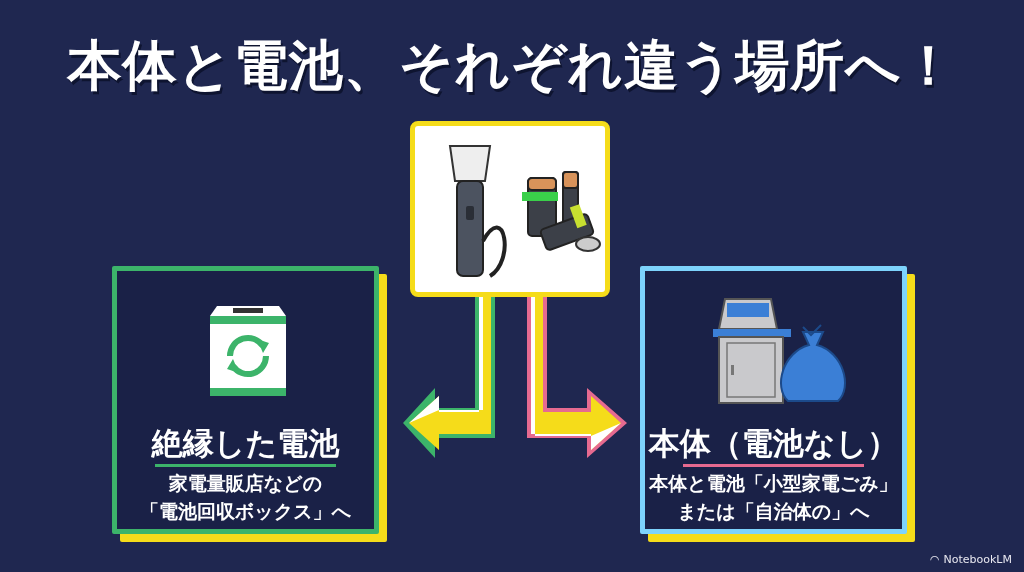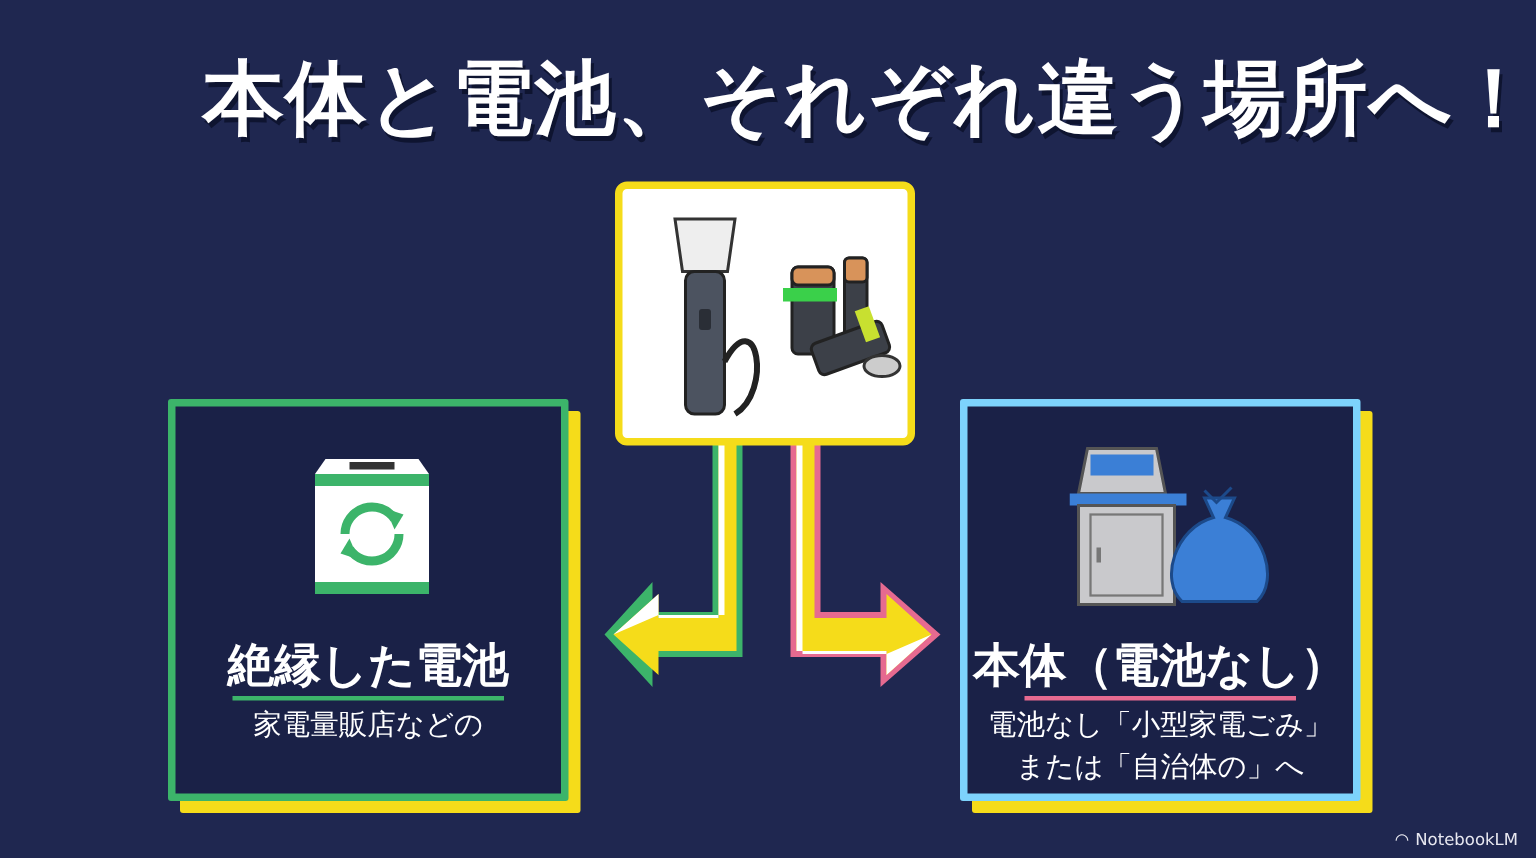--- a/index.html
+++ b/index.html
@@ -3,21 +3,21 @@
 <meta charset="utf-8">
 <style>
   html, body { margin:0; padding:0; }
   body {
     width:1024px; height:572px; overflow:hidden;
     background:#1f2750;
     font-family:"DejaVu Sans", "Liberation Sans", sans-serif;
     position:relative;
   }
   .title {
-    position:absolute; left:0; top:30px; width:1024px; text-align:right;
+    position:absolute; left:0; top:30px; width:1024px; text-align:center;
     color:#fff; font-size:54px; font-weight:bold; letter-spacing:1px;
     text-shadow:2px 3px 0 #0e1430;
   }
   .center-box {
     position:absolute; left:410px; top:121px; width:200px; height:176px;
     background:#fff; border:5px solid #f5dc1a; border-radius:8px; box-sizing:border-box;
   }
   .panel-wrap { position:absolute; width:275px; height:276px;padding-left:28px; }
   .panel-shadow {
     position:absolute; left:8px; top:8px; width:267px; height:268px;
@@ -29,21 +29,21 @@
   }
   .panel.green { border:5px solid #3cb46a; }
   .panel.pink  { border:5px solid #7dd3fc; }
   .panel-title {
     position:absolute; left:0; width:100%; top:152px; text-align:center;
     color:#fff; font-weight:bold; font-size:31px;
   }
   .panel-rule { position:absolute; left:38px; right:38px; top:193px; height:3px; }
   .panel-text {
     position:absolute; left:0; width:100%; top:198px; text-align:center;
-    color:#fff; font-weight:normal; font-size:19px; line-height:28px;
+    color:#fff; font-weight:bold; font-size:19px; line-height:28px;
   }
   .icon-wrap { position:absolute; left:0; width:100%; top:22px; height:120px; }
   .footer {
     position:absolute; right:12px; bottom:6px; color:#e8e8f0; font-size:11px;
     display:flex; align-items:center; gap:4px;
   }
 </style>
 </head>
 <body>
 
@@ -92,20 +92,21 @@
         <path d="M25 55 A18 18 0 0 1 58 45" fill="none" stroke="#3cb46a" stroke-width="6"></path>
         <path d="M61 55 A18 18 0 0 1 28 65" fill="none" stroke="#3cb46a" stroke-width="6"></path>
         <path d="M52 38 L64 42 L58 52 Z" fill="#3cb46a"></path>
         <path d="M34 72 L22 68 L28 58 Z" fill="#3cb46a"></path>
       </svg>
     </div>
     <div class="panel-title">絶縁した電池</div>
     <div class="panel-rule" style="background:#3cb46a"></div>
     <div class="panel-text">
       <div>家電量販店などの</div>
+      <div>「電池回収ボックス」へ</div>
     </div>
   </div>
 </div>
 
 <div class="panel-wrap" style="left:640px;top:266px">
   <div class="panel-shadow"></div>
   <div class="panel pink">
     <div class="icon-wrap">
       <svg style="position:absolute;left:68px;top:4px" width="140" height="110" viewBox="0 0 140 110">
         <path d="M12 2 L58 2 L64 32 L6 32 Z" fill="#c9c9cc" stroke="#555" stroke-width="2"></path>
@@ -114,21 +115,21 @@
         <rect x="6" y="40" width="64" height="66" fill="#c9c9cc" stroke="#555" stroke-width="2"></rect>
         <rect x="14" y="46" width="48" height="54" fill="none" stroke="#777" stroke-width="1.5"></rect>
         <rect x="18" y="68" width="3" height="10" fill="#777"></rect>
         <path d="M90 35 L110 35 L104 48 C130 55, 140 90, 125 104 L75 104 C60 90, 70 55, 96 48 Z" fill="#3b7fd6" stroke="#1c4a8a" stroke-width="2"></path>
         <path d="M90 30 L98 38 L108 28" fill="none" stroke="#1c4a8a" stroke-width="2"></path>
       </svg>
     </div>
     <div class="panel-title">本体（電池なし）</div>
     <div class="panel-rule" style="background:#e66a90"></div>
     <div class="panel-text">
-      <div>電池なし「小型家電ごみ」</div>
+      <div>本体と電池「小型家電ごみ」</div>
       <div>または「自治体の」へ</div>
     </div>
   </div>
 </div>
 
 <div class="footer">
   <span>◠</span>
   <span>NotebookLM</span>
 </div>
 

